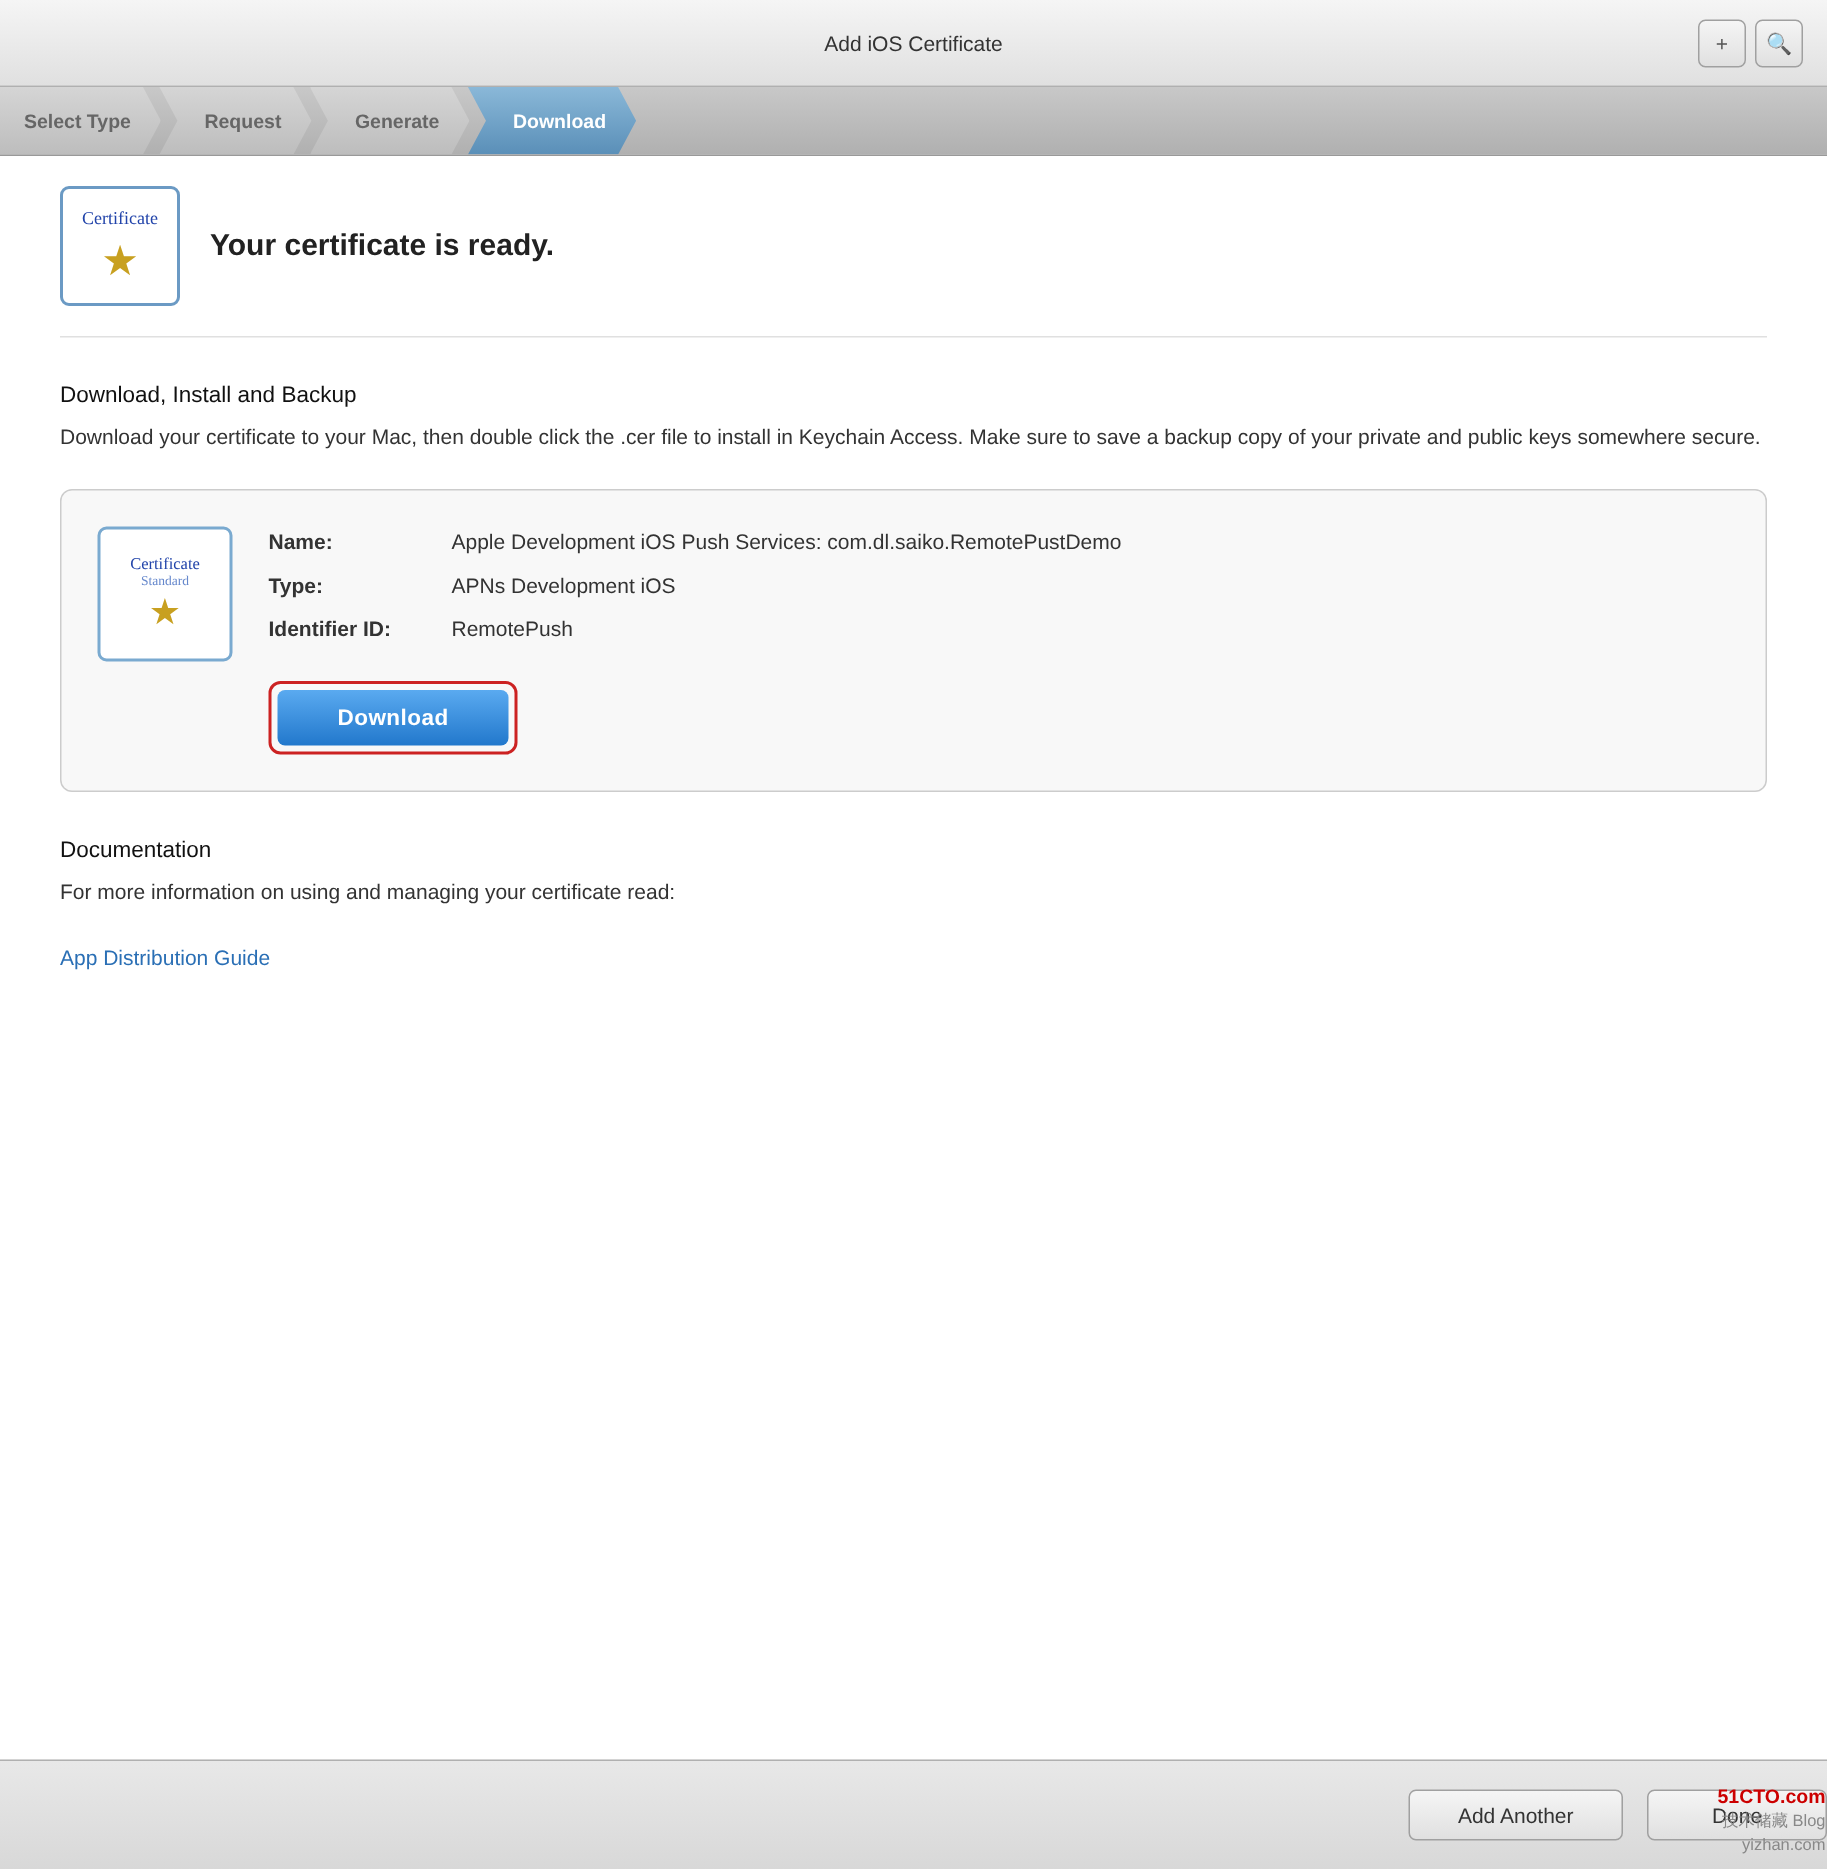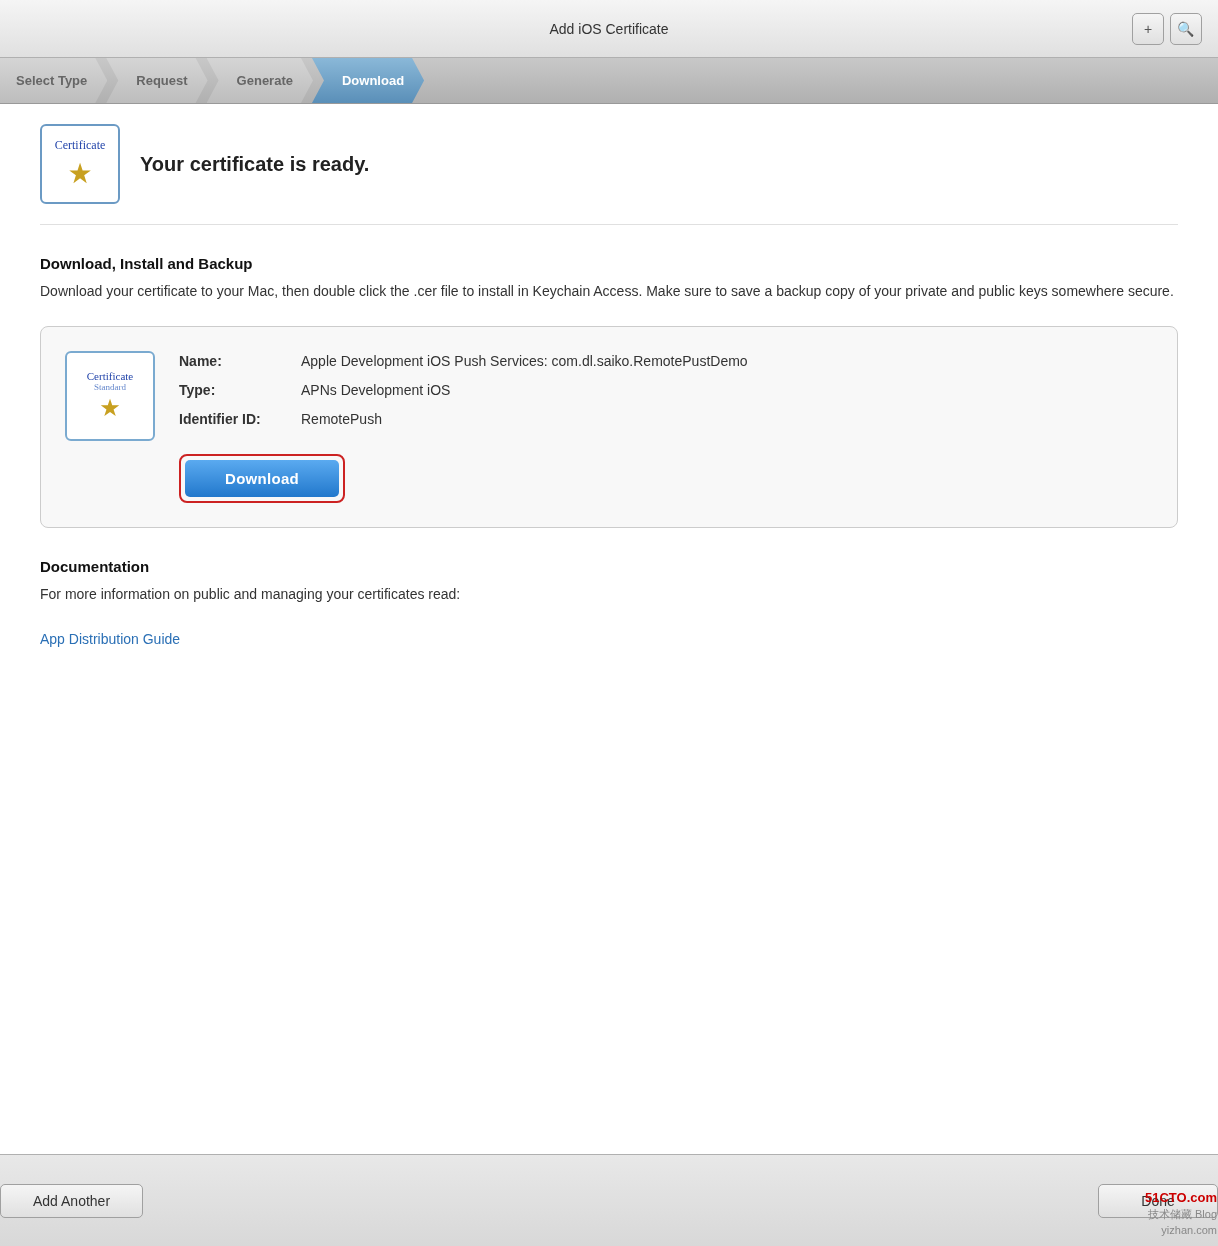--- a/index.html
+++ b/index.html
@@ -126,21 +126,21 @@
     }
     .cert-ready-text {
       font-size: 20px;
       font-weight: bold;
       color: #222;
     }
 
     
     .section-heading {
       font-size: 15px;
-      font-weight: bold;
+      font-weight: normal;
       color: #111;
       margin-bottom: 8px;
     }
     .section-body {
       font-size: 14px;
       color: #333;
       line-height: 1.6;
       margin-bottom: 24px;
     }
 
@@ -230,24 +230,24 @@
     .doc-link {
       color: #2a6fb5;
       text-decoration: none;
       font-size: 14px;
     }
 
     
     .footer {
       background: linear-gradient(to bottom, #e8e8e8, #d8d8d8);
       border-top: 1px solid #b0b0b0;
-      height: 92px;
-      display: flex;
-      align-items: center;
-      justify-content: space-between;
+      height: 73px;
+      display: flex;
+      align-items: center;
+      justify-content: flex-end;
       gap: 16px;
       position: relative;
     }
     .footer-btn {
       background: linear-gradient(to bottom, #f5f5f5, #e0e0e0);
       border: 1px solid #a0a0a0;
       border-radius: 5px;
       font-size: 14px;
       color: #333;
       padding: 8px 32px;
@@ -335,21 +335,21 @@
         <span class="detail-value">RemotePush</span>
       </div>
       <div class="download-btn-wrapper">
         <button class="download-btn">Download</button>
       </div>
     </div>
   </div>
 
   
   <div class="section-heading">Documentation</div>
-  <div class="section-body">For more information on public and managing your certificates read:</div>
+  <div class="section-body">For more information on using and managing your certificate read:</div>
   <a class="doc-link" href="#">App Distribution Guide</a>
 
 </div>
 
 <div class="footer">
   <button class="footer-btn">Add Another</button>
   <button class="footer-btn">Done</button>
   <div class="watermark">
     <div class="watermark-brand">51CTO.com</div>
     <div>技术储藏 Blog</div>

